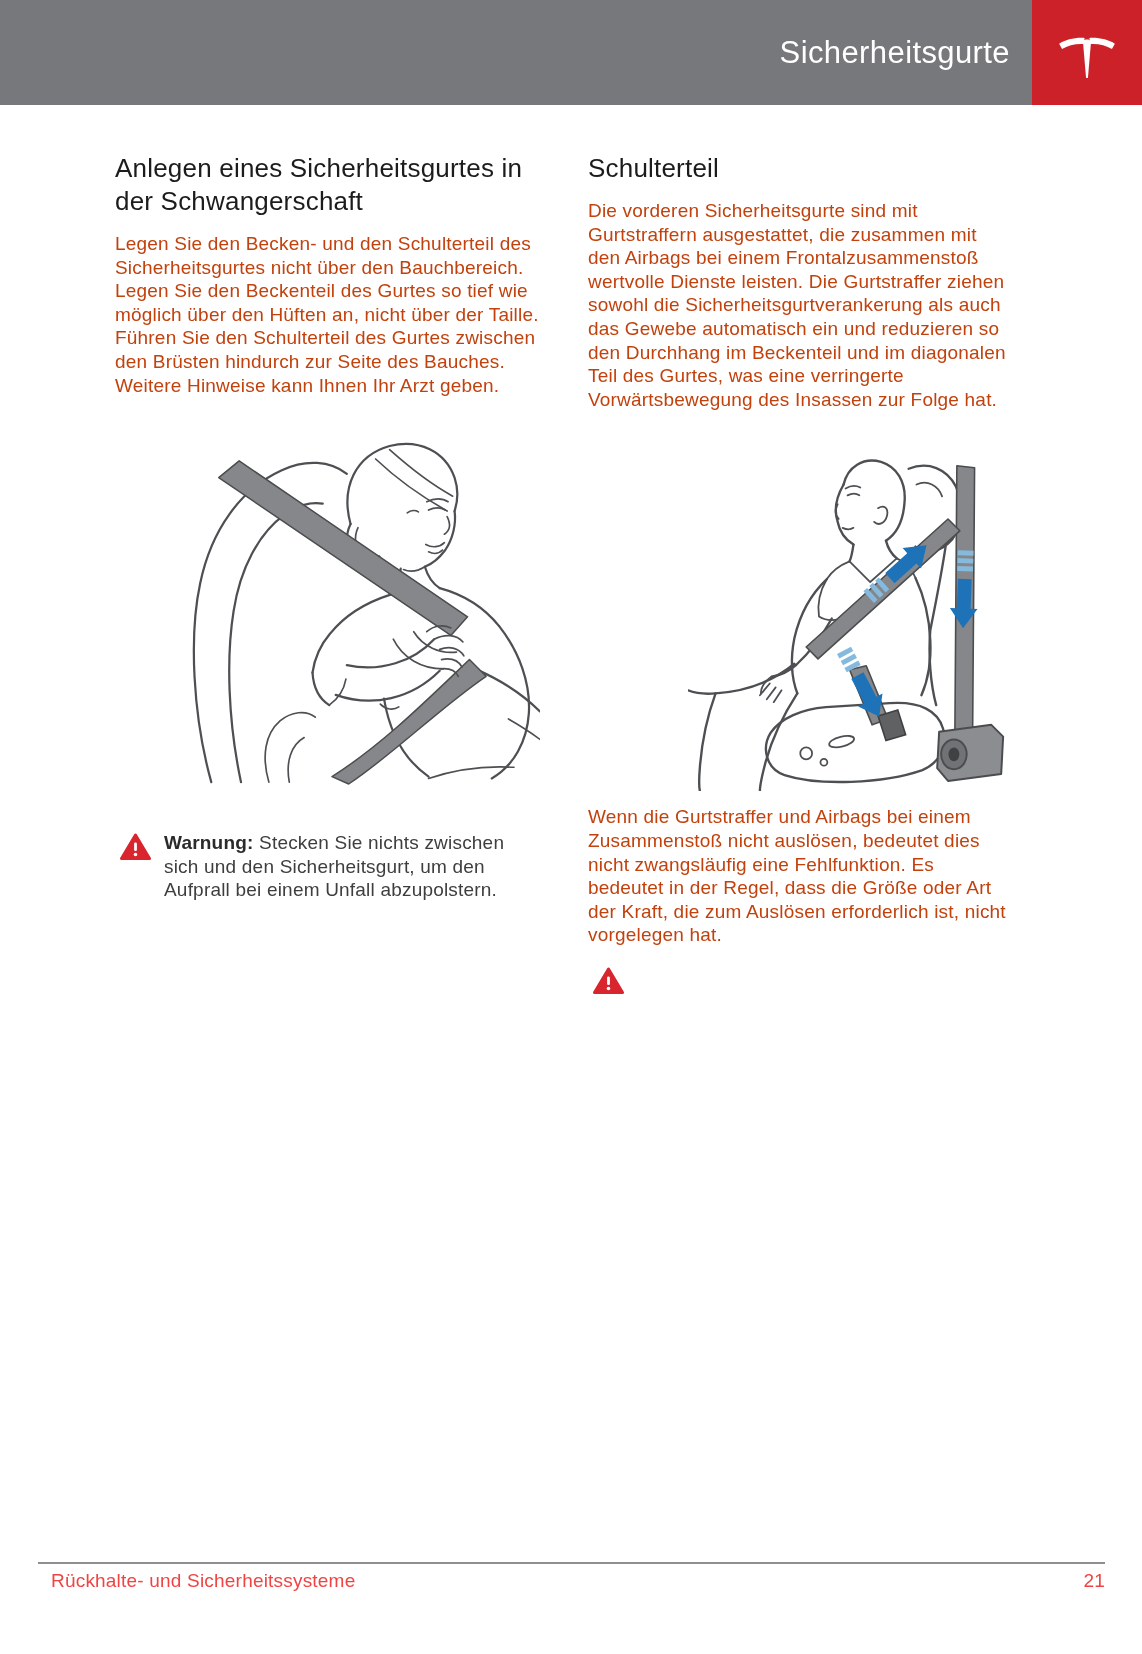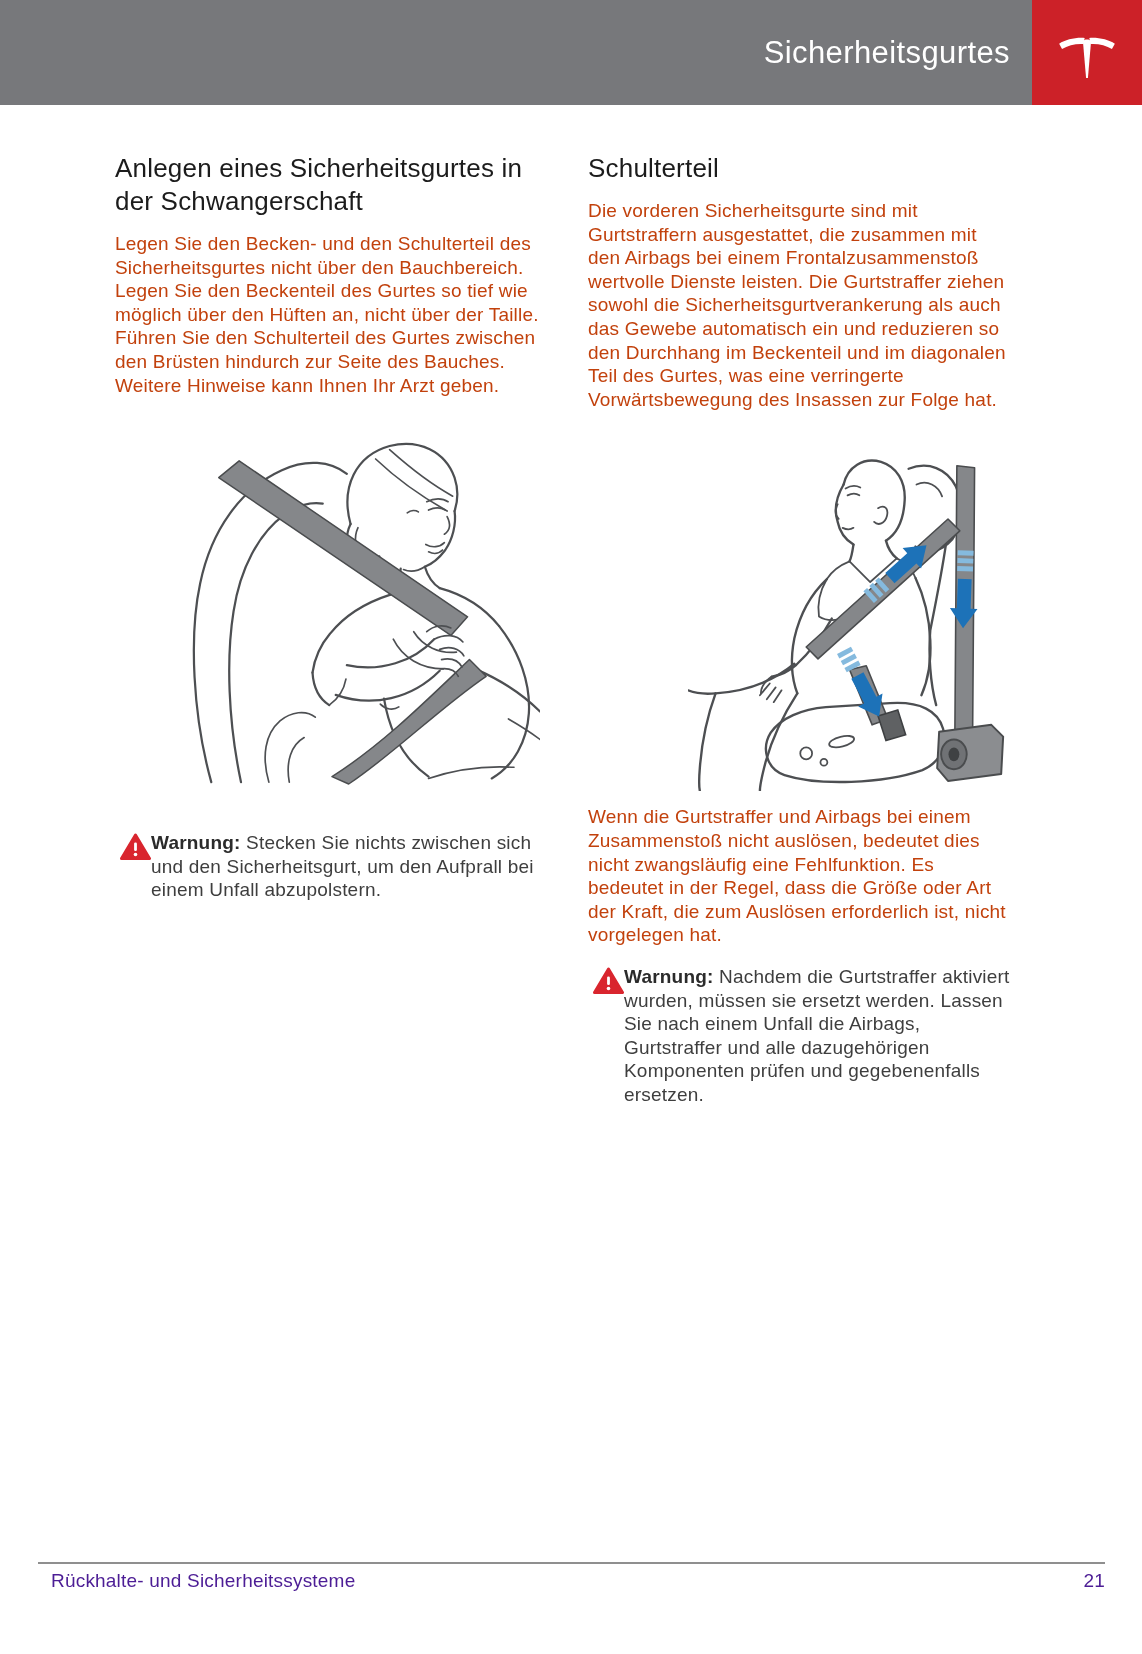--- a/index.html
+++ b/index.html
@@ -36,42 +36,42 @@
   .figure.right-fig { margin:30px 0 14px 100px; }
   .figure svg { display:block; }
   .line { fill:none; stroke:#4d4f52; stroke-width:2.4; stroke-linecap:round; stroke-linejoin:round; }
   .thin { fill:none; stroke:#4d4f52; stroke-width:1.8; stroke-linecap:round; stroke-linejoin:round; }
   .belt { fill:#85878a; stroke:#4a4c4e; stroke-width:1.6; stroke-linejoin:round; }
   .darkpart { fill:#8b8d90; stroke:#4a4c4e; stroke-width:2; stroke-linejoin:round; }
   .darker { fill:#5f6163; stroke:#3e4042; stroke-width:1.6; }
   .arrow-blue { fill:#1d72b8; }
   .arrow-stripe { fill:#85bade; }
   
-  .warning { display:flex; padding-left:5px; margin-top:2px; }
+  .warning { display:flex; gap:13px; padding-left:5px; margin-top:2px; }
   .warning svg { flex:0 0 auto; margin-top:2px; }
   .warning p { font-size:19px; line-height:23.6px; color:#3e3e3e; letter-spacing:0.2px; }
   .warning b { font-weight:700; color:#2b2b2b; }
   .para-after { margin-top:12px; }
   .warn-gap { margin-top:18px; }
   
   .footer {
     position:absolute; top:1562px; left:38px; right:37px;
     border-top:2px solid #8f8f8f; padding-top:6px;
     display:flex; justify-content:space-between;
-    font-size:19px; color:#4c1d95; letter-spacing:0.2px;
+    font-size:19px; color:#ef4444; letter-spacing:0.2px;
   }
   .footer .section { padding-left:13px; }
 </style>
 </head>
 <body>
 
 <div class="page">
 
   <div class="header">
-    <div class="header-title">Sicherheitsgurtes</div>
+    <div class="header-title">Sicherheitsgurte</div>
     <div class="logo-box">
       <svg width="58" height="58" viewBox="0 0 100 100" aria-hidden="true">
         <g fill="#ffffff">
           <path d="M46,24 C29,23 13,27 2,34 L7,43 C17,37 31,33.5 44,34.5 Z"></path>
           <path d="M54,24 C71,23 87,27 98,34 L93,43 C83,37 69,33.5 56,34.5 Z"></path>
           <path d="M43,30 C45,25.5 55,25.5 57,30 L51.6,93 L48.4,93 Z"></path>
         </g>
       </svg>
     </div>
   </div>
@@ -225,21 +225,20 @@
       </div>
 
       <p class="body para-after">Wenn die Gurtstraffer und Airbags bei einem Zusammenstoß nicht auslösen, bedeutet dies nicht zwangsläufig eine Fehlfunktion. Es bedeutet in der Regel, dass die Größe oder Art der Kraft, die zum Auslösen erforderlich ist, nicht vorgelegen hat.</p>
 
       <div class="warning warn-gap">
         <svg width="31" height="28" viewBox="0 0 31 28" aria-hidden="true">
           <path d="M15.5,2 L29.5,25.5 L1.5,25.5 Z" fill="#d9252e" stroke="#d9252e" stroke-width="3" stroke-linejoin="round"></path>
           <rect x="14.1" y="9.5" width="2.8" height="8.5" rx="1.3" fill="#ffffff"></rect>
           <circle cx="15.5" cy="21.5" r="1.8" fill="#ffffff"></circle>
         </svg>
-        <p><b>Warnung:</b> <span>Nachdem die Gurtstraffer aktiviert wurden, müssen sie ersetzt werden. Lassen Sie nach einem Unfall die Airbags, Gurtstraffer und alle dazugehörigen Komponenten prüfen und gegebenenfalls ersetzen.</span></p>
       </div>
     </div>
   </div>
 
   <div class="footer">
     <span class="section">Rückhalte- und Sicherheitssysteme</span>
     <span>21</span>
   </div>
 
 </div>

